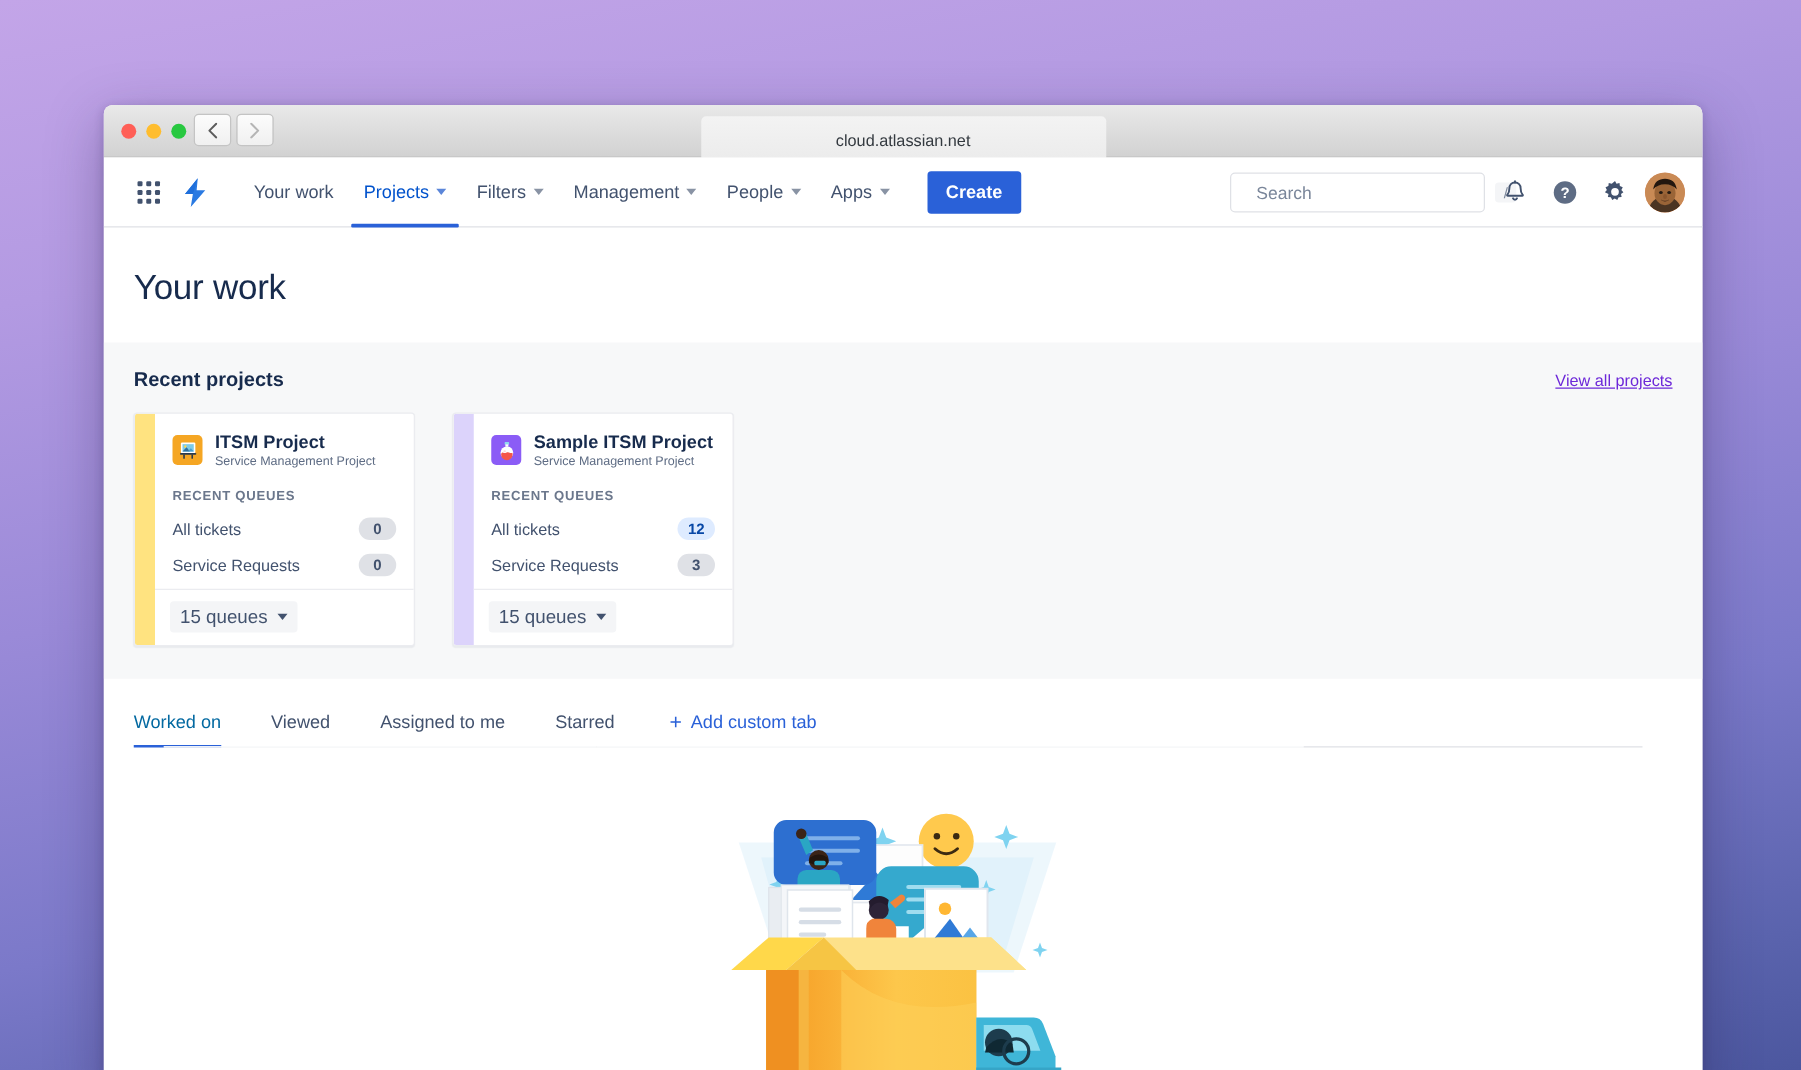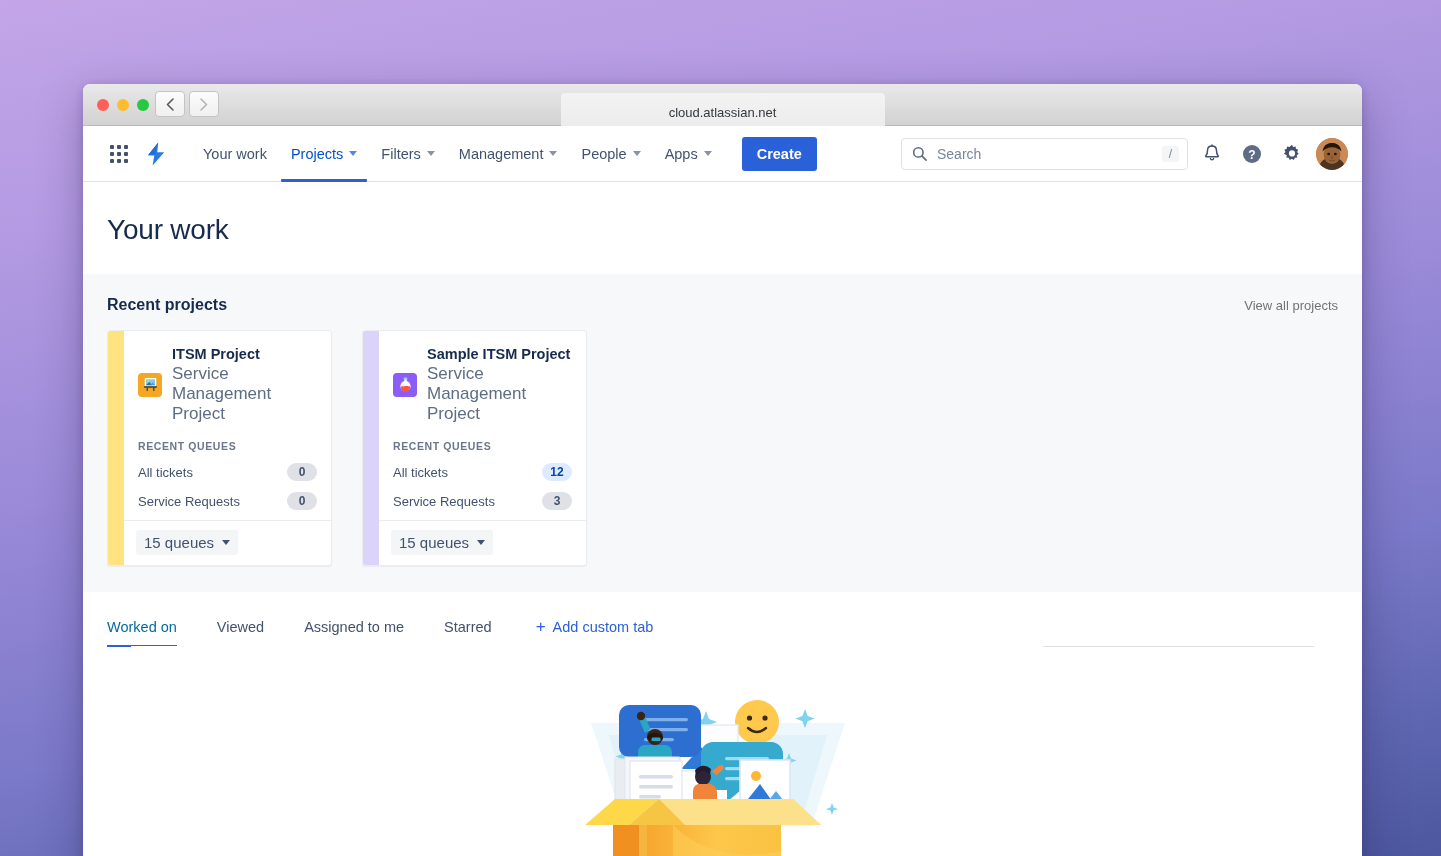--- a/index.html
+++ b/index.html
@@ -95,21 +95,21 @@
     background: #2a61d8; color: #fff;
     font-size: 14.5px; font-weight: 600;
     border: none; border-radius: 3px;
     padding: 9px 15px;
     margin-left: 16px;
     cursor: pointer;
   }
 
   .nav-right { margin-left: auto; display: flex; align-items: center; gap: 8px; }
   .searchbox {
-    width: 287px; height: 32px;
+    width: 204px; height: 32px;
     border: 1px solid #dfe1e6; border-radius: 4px;
     background: #fff;
     display: flex; align-items: center;
     padding: 0 8px 0 10px;
     gap: 8px;
   }
   .searchbox input {
     flex: 1; border: none; outline: none; background: transparent;
     font-family: "Liberation Sans", sans-serif;
     font-size: 14px; color: #5e6c84;
@@ -139,40 +139,40 @@
   .grayband {
     margin-top: 28px;
     background: #f7f8f9;
     padding: 22px 24px 26px 24px;
     position: relative;
   }
   .band-head { display: flex; align-items: baseline; }
   .band-title { font-size: 16px; font-weight: 600; color: #172b4d; }
   .viewall {
     margin-left: auto;
-    font-size: 13px; color: #737373; cursor: pointer;
+    font-size: 13px; color: #6d28d9; text-decoration: underline; cursor: pointer;
   }
 
   .cards { display: flex; gap: 30px; margin-top: 16px; }
   .card {
     width: 225px;
     background: #fff;
     border: 1px solid #ebecf0;
     border-radius: 3px;
     overflow: hidden;
     display: flex;
     box-shadow: 0 1px 1px rgba(9,30,66,.06);
   }
   .card-stripe { width: 16px; flex: none; }
   .card-body { flex: 1; display: flex; flex-direction: column; }
   .card-main { padding: 14px 14px 10px 14px; }
   .card-head { display: flex; gap: 10px; align-items: center; }
   .proj-icon { width: 24px; height: 24px; border-radius: 4px; flex: none; display:flex;align-items:center;justify-content:center; }
   .proj-name { font-size: 14.5px; font-weight: 600; color: #172b4d; line-height: 18px; }
-  .proj-type { font-size: 17px; color: #5e6c84; margin-top: 1px; }
+  .proj-type { font-size: 10px; color: #5e6c84; margin-top: 1px; }
   .queues-label {
     font-size: 10.5px; letter-spacing: .6px; font-weight: 700;
     color: #6b778c; margin-top: 16px;
   }
   .queue-row {
     display: flex; align-items: center;
     margin-top: 11px;
     font-size: 13px; color: #42526e;
   }
   .queue-count {

